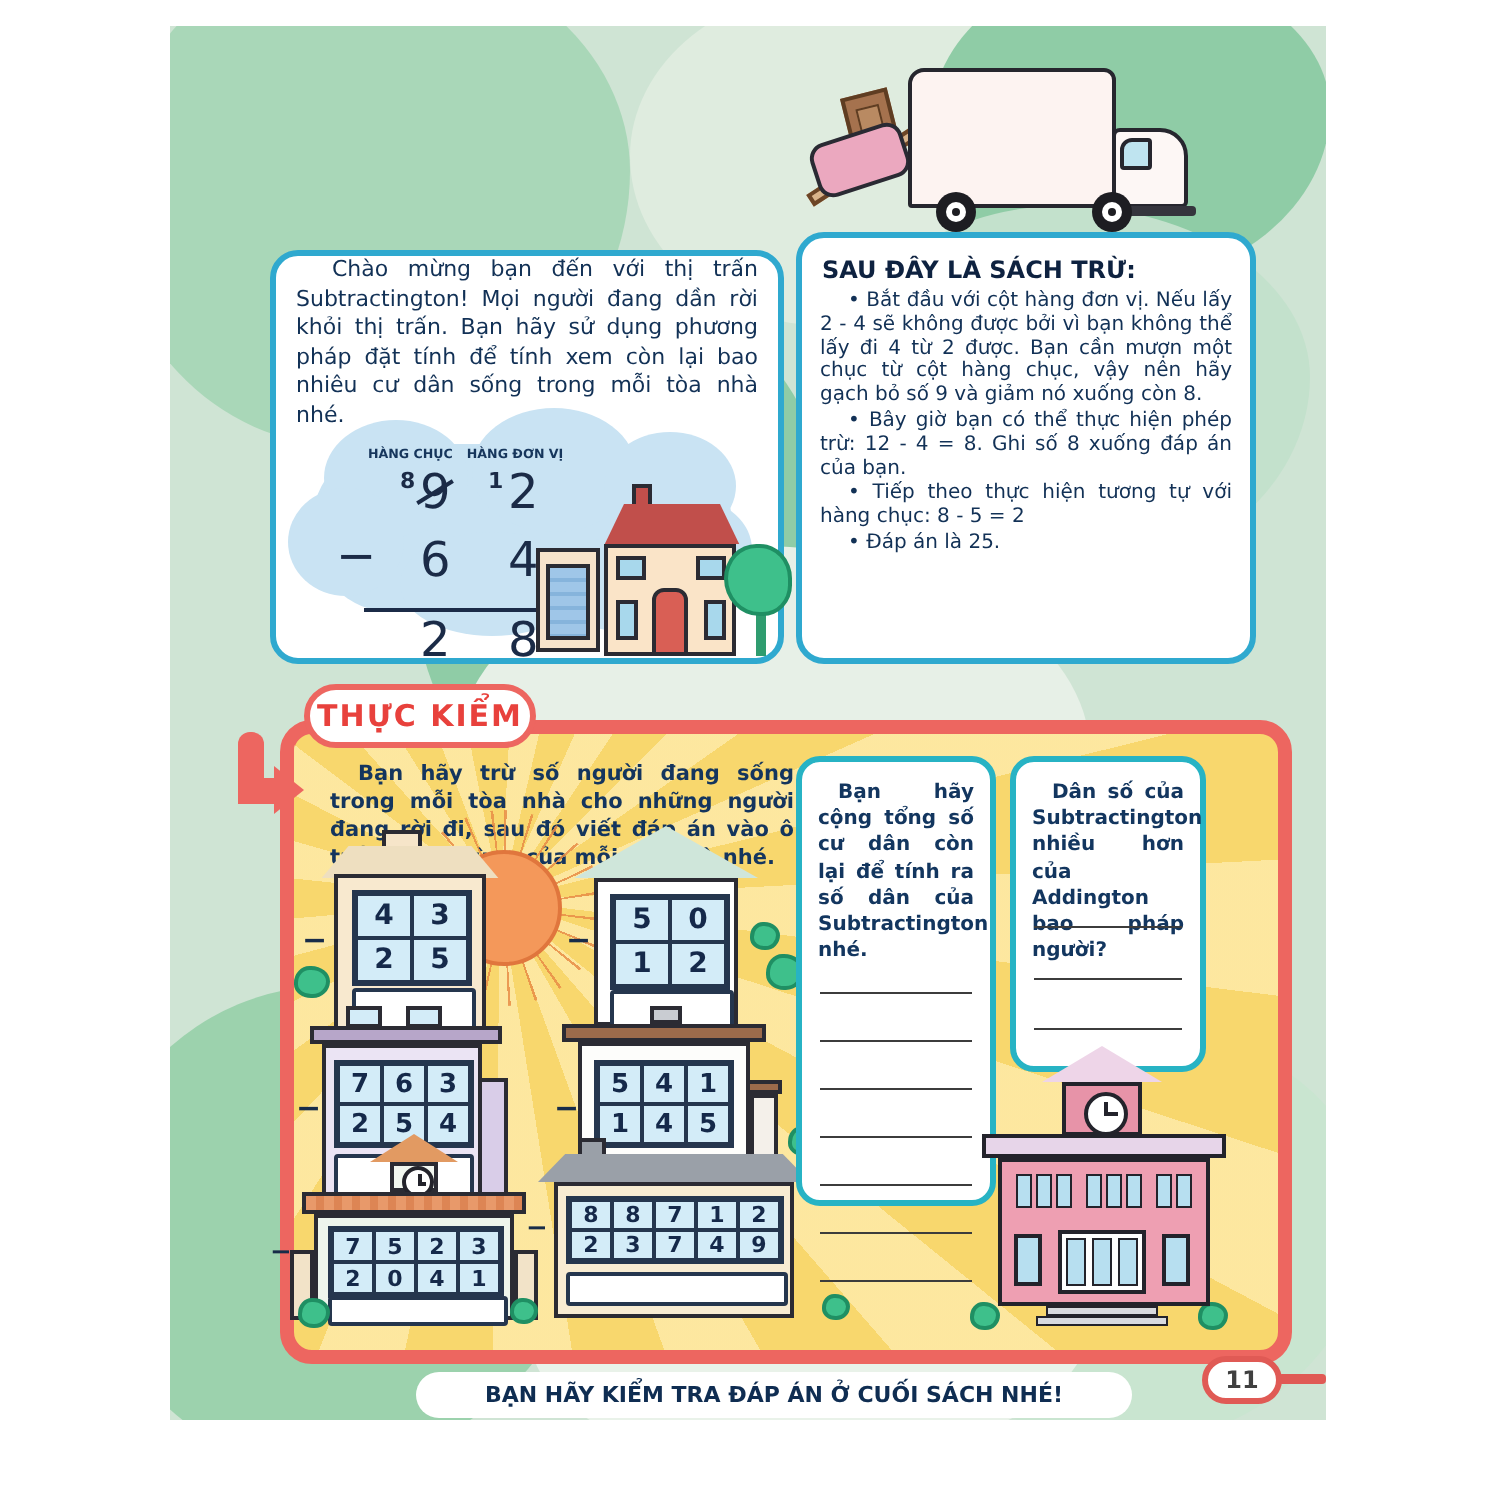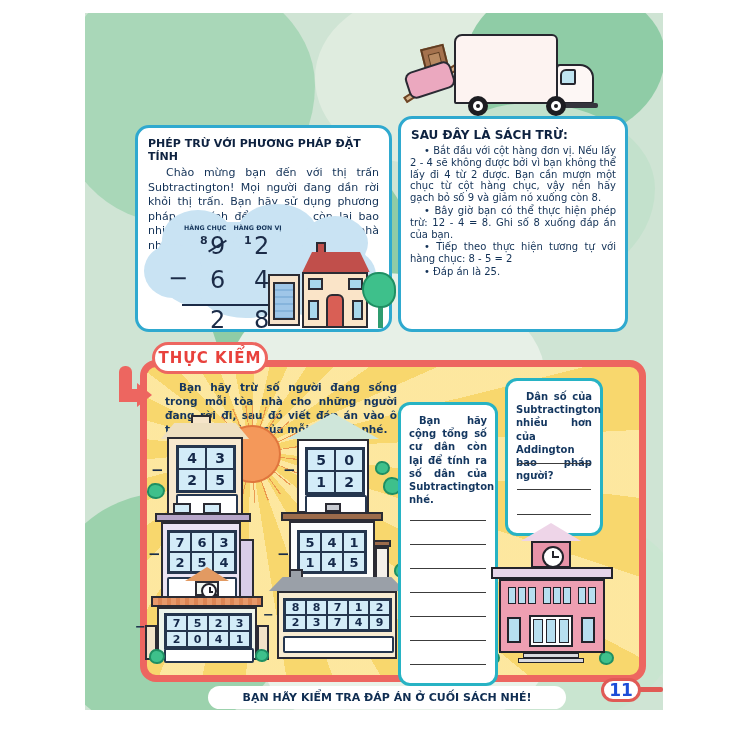--- a/index.html
+++ b/index.html
@@ -90,40 +90,40 @@
   #b4 { left:134px; top:136px; width:112px; height:100px; }
   #b5 { left:4px;  top:200px; width:116px; height:98px; }
   #b6 { left:122px; top:200px; width:140px; height:98px; }
   #b1 .numgrid, #b2 .numgrid { grid-template-columns:repeat(2,28px); grid-auto-rows:22px; font-size:14px; }
   #b3 .numgrid, #b4 .numgrid { grid-template-columns:repeat(3,22px); grid-auto-rows:20px; font-size:13px; }
   #b5 .numgrid { grid-template-columns:repeat(4,21px); grid-auto-rows:16px; font-size:11px; }
   #b6 .numgrid { grid-template-columns:repeat(5,21px); grid-auto-rows:15px; font-size:11px; }
 
   
   .qbox { position:absolute; background:#fff; border:3px solid #27b3c4; border-radius:12px; box-sizing:border-box; }
-  #qbox1 { left:251px; top:11px; width:100px; height:284px;margin-top:24px; }
+  #qbox1 { left:251px; top:11px; width:100px; height:225px; }
   #qbox2 { left:358px; top:11px; width:98px;  height:158px; }
   .qtext { font-size:10px; font-weight:bold; color:#13365f; text-align:justify;
            text-indent:10px; line-height:1.32; margin:9px 8px 0 8px; }
   .wline { position:absolute; left:10%; width:80%; border-top:1.5px solid #3c3c3c; }
 
   
   #school { position:absolute; left:344px; top:156px; width:122px; height:142px; z-index:3; }
   .sp { position:absolute; box-sizing:border-box; }
   .clockface { position:absolute; background:#fff; border:2px solid #23232b; border-radius:50%; }
   .clockface::before { content:""; position:absolute; left:46%; top:15%; width:2px; height:38%; background:#23232b; }
   .clockface::after  { content:""; position:absolute; left:50%; top:46%; width:32%; height:2px; background:#23232b; }
 
   
   #footer-pill { position:absolute; left:208px; top:686px; width:358px; height:23px;
       background:#fff; border-radius:12px; display:flex; align-items:center; justify-content:center;
       font-weight:bold; font-size:11px; color:#0f2d52; z-index:4; }
   #page-num { position:absolute; left:601px; top:678px; width:40px; height:24px; background:#fff;
       border:3px solid #e05a55; border-radius:13px; display:flex; align-items:center; justify-content:center;
-      font-weight:bold; font-size:17px; color:#1d4ed8; z-index:5; box-sizing:border-box; }
+      font-weight:bold; font-size:12px; color:#404040; z-index:5; box-sizing:border-box; }
   #page-num-line { position:absolute; left:639px; top:687px; width:24px; height:5px; background:#e05a55; border-radius:2px; z-index:4; }
 </style>
 </head>
 <body>
 
 <div class="page">
 
   <div class="bg">
     <div class="blob" style="left:-30px;top:-40px;width:260px;height:250px;background:#a9d7b8;"></div>
     <div class="blob" style="left:120px;top:130px;width:210px;height:270px;background:#8fcca6;"></div>
@@ -143,21 +143,20 @@
     <div class="tp" style="left:8px;top:48px;width:48px;height:28px;background:#eba8bf;border:2px solid #2a2a33;border-radius:8px;transform:rotate(-18deg);"></div>
     <div class="tp" style="left:56px;top:16px;width:104px;height:70px;background:#fdf3f1;border:2.5px solid #26262e;border-radius:8px 6px 2px 2px;"></div>
     <div class="tp" style="left:158px;top:46px;width:38px;height:40px;background:#fdf7f5;border:2.5px solid #26262e;border-radius:4px 14px 3px 3px;"></div>
     <div class="tp" style="left:162px;top:51px;width:16px;height:16px;background:#bfe4f0;border:2px solid #26262e;border-radius:6px 2px 2px 2px;"></div>
     <div class="tp noborder" style="left:156px;top:85px;width:44px;height:5px;background:#35353d;border-radius:2px;"></div>
     <div class="wheel" style="left:70px;top:78px;"></div>
     <div class="wheel" style="left:148px;top:78px;"></div>
   </div>
 
   <div class="infobox" id="intro-box">
-    <div class="box-title">PHÉP TRỪ VỚI PHƯƠNG PHÁP ĐẶT TÍNH</div>
     <div class="box-body">Chào mừng bạn đến với thị trấn Subtractington! Mọi người đang dần rời khỏi thị trấn. Bạn hãy sử dụng phương pháp đặt tính để tính xem còn lại bao nhiêu cư dân sống trong mỗi tòa nhà nhé.</div>
 
     <div id="cloud-wrap">
       <div class="cloud-part" style="left:12px;top:18px;width:210px;height:84px;border-radius:40px;"></div>
       <div class="cloud-part" style="left:18px;top:6px;width:72px;height:58px;"></div>
       <div class="cloud-part" style="left:92px;top:0;width:82px;height:62px;"></div>
       <div class="cloud-part" style="left:158px;top:12px;width:66px;height:54px;"></div>
       <div class="cloud-part" style="left:0;top:40px;width:58px;height:54px;"></div>
       <div class="cloud-part" style="left:176px;top:46px;width:56px;height:50px;"></div>
       <div class="cloud-part" style="left:56px;top:62px;width:92px;height:52px;"></div>

